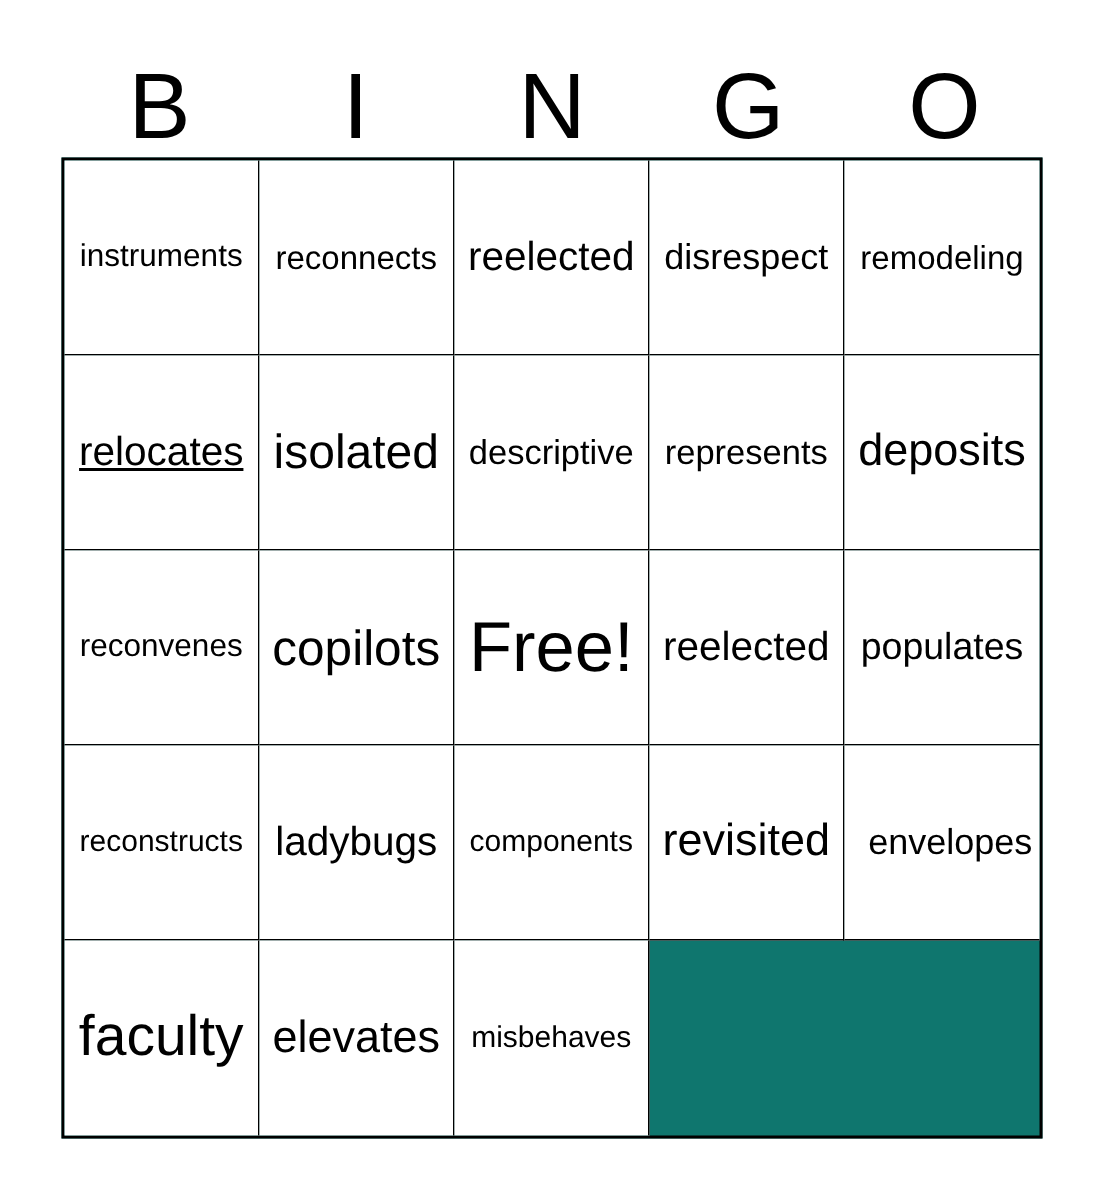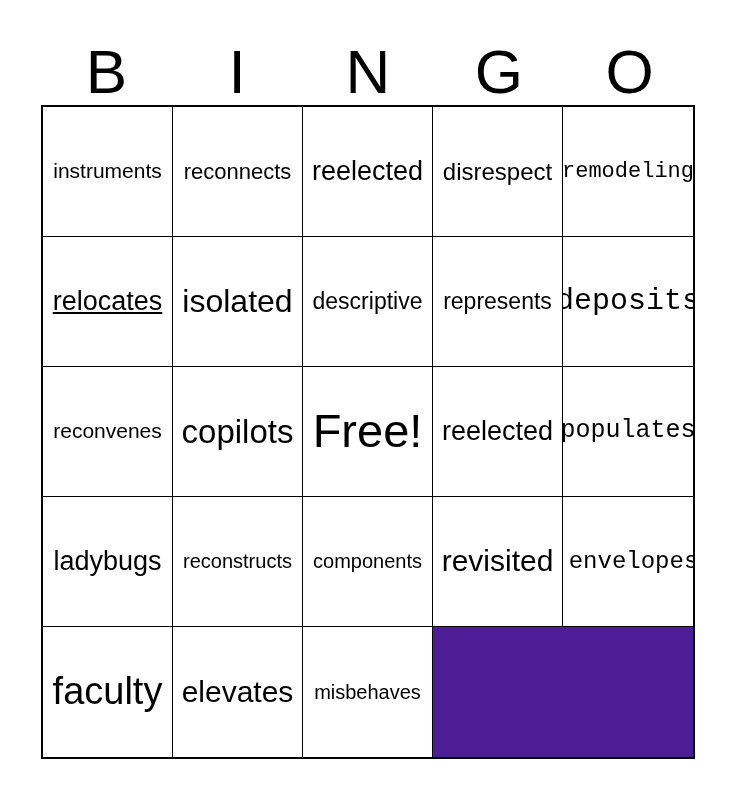--- a/index.html
+++ b/index.html
@@ -31,34 +31,34 @@
     font-size: 62px;
     line-height: 63px;
     font-weight: 400;
   }
   .grid {
     display: grid;
     grid-template-columns: repeat(5, 130px);
     grid-auto-rows: 130px;
     width: 650px;
     border: 2px solid #000000;
-    background: #4c1d95;
+    background: #0f766e;
   }
   .cell {
     box-sizing: border-box;
     border-right: 1.5px solid #000000;
     border-bottom: 1.5px solid #000000;
     display: flex;
     align-items: center;
     justify-content: center;
     overflow: hidden;
     background: #ffffff;
     cursor: pointer;
   }
-  .cell:nth-child(5n) { border-right: none; font-family: Liberation Mono, monospace; }
+  .cell:nth-child(5n) { border-right: none; }
   .cell:nth-child(n+21) { border-bottom: none; }
   .cell-text {
     display: inline-block;
     white-space: nowrap;
     line-height: 1.15;
   }
 </style>
 </head>
 <body>
 
@@ -116,24 +116,24 @@
         <span class="cell-text" style="font-size: 47px;">Free!</span>
       </div>
     <div class="cell">
         <span class="cell-text" style="font-size: 27px;">reelected</span>
       </div>
 
     <div class="cell">
         <span class="cell-text" style="font-size: 25px;">populates</span>
       </div>
     <div class="cell">
-        <span class="cell-text" style="font-size: 27px;">ladybugs</span>
+        <span class="cell-text" style="font-size: 20px;">reconstructs</span>
       </div>
     <div class="cell">
-        <span class="cell-text" style="font-size: 20px;">reconstructs</span>
+        <span class="cell-text" style="font-size: 27px;">ladybugs</span>
       </div>
     <div class="cell">
         <span class="cell-text" style="font-size: 20px; text-align: center;">components</span>
       </div>
     <div class="cell">
         <span class="cell-text" style="font-size: 30px;">revisited</span>
       </div>
 
     <div class="cell">
         <span class="cell-text" style="font-size: 24px; margin-left: 11px;">envelopes</span>

